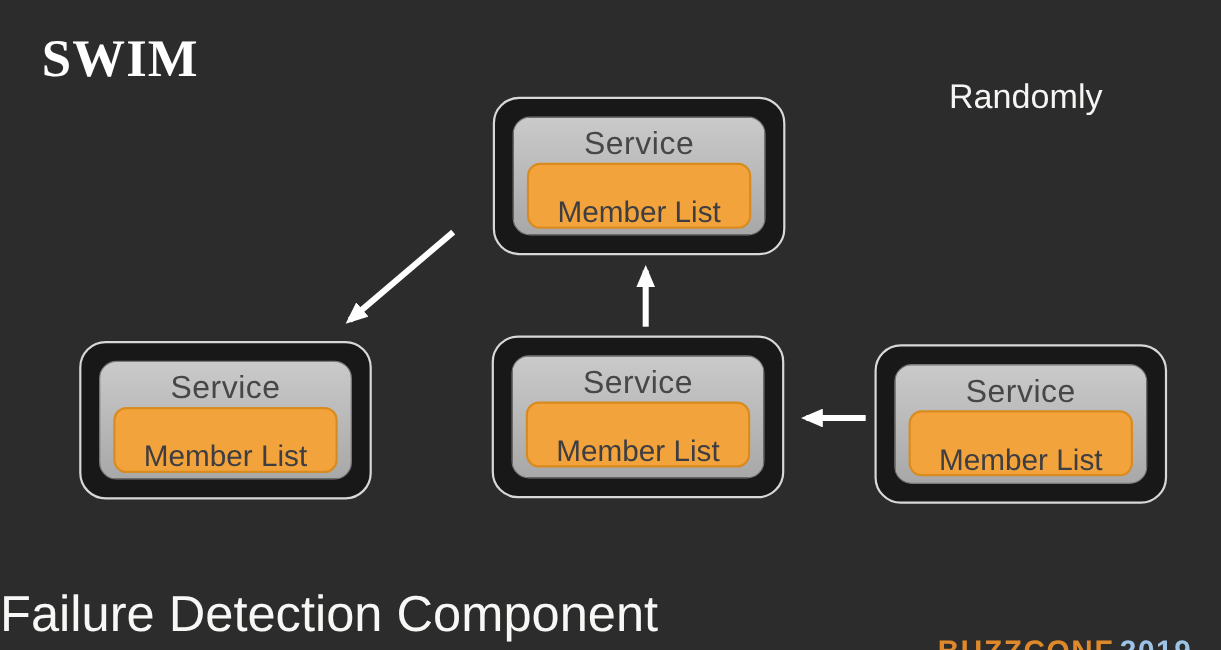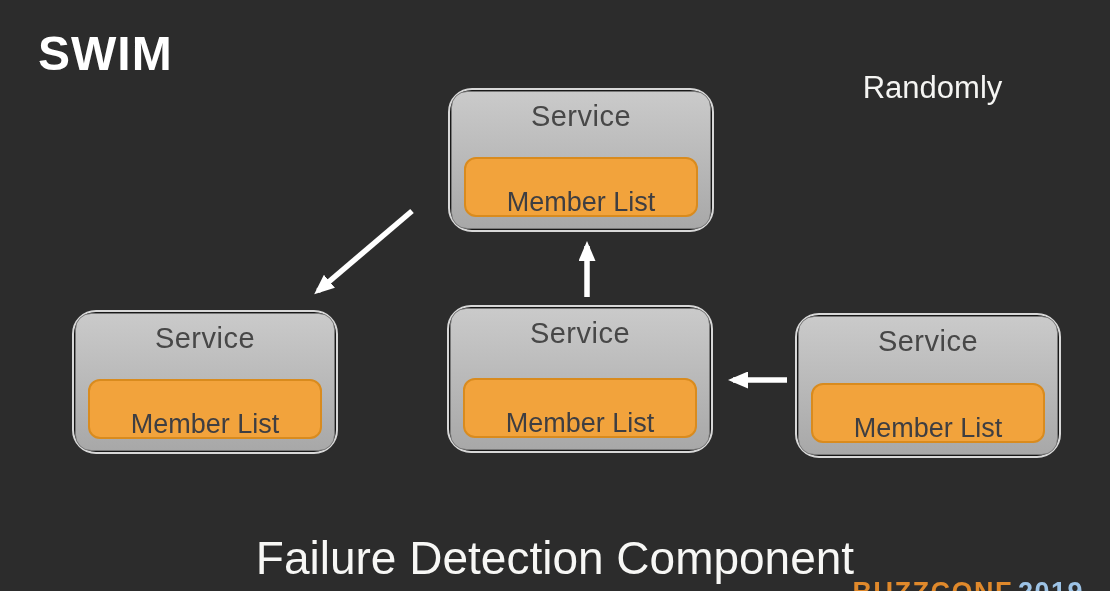--- a/index.html
+++ b/index.html
@@ -2,31 +2,31 @@
 <html><head>
 <meta charset="utf-8">
 <style>
   html,body{margin:0;padding:0;background:#2c2c2c;}
   .slide{
     position:relative;width:1110px;height:591px;overflow:hidden;
     background:#2c2c2c;font-family:"Liberation Sans",sans-serif;
   }
   .slide-title{
     position:absolute;left:38px;top:26px;
-    font-family:Liberation Sans, sans-serif;font-weight:bold;
+    font-family:Liberation Serif, serif;font-weight:bold;
     font-size:48px;color:#ffffff;letter-spacing:1px;
   }
   .annotation{
     position:absolute;left:840px;top:65px;width:185px;
     text-align:center;color:#f5f5f3;font-size:31px;line-height:45px;
   }
   .node{
     position:absolute;width:266px;height:144px;box-sizing:border-box;
     background:#181818;border:2px solid #d8d8d8;border-radius:24px;
-    padding:1px;
+    padding:16px;
   }
   .node-inner{
     height:100%;box-sizing:border-box;border-radius:16px;
     background:linear-gradient(#cacaca,#a8a8a8);
     border:1px solid #787878;
     display:flex;flex-direction:column;align-items:center;
     justify-content:space-between;padding:8px 12px 11px 12px;
   }
   .service-label{
     font-size:29px;color:#474747;letter-spacing:0.5px;
@@ -37,21 +37,21 @@
     display:flex;align-items:center;justify-content:center;
   }
   .member-label{font-size:27px;color:#3e3e42;margin-top:30px;}
   .node-top{left:448px;top:88px;}
   .node-left{left:72px;top:310px;}
   .node-middle{left:447px;top:305px;height:148px;}
   .node-right{left:795px;top:313px;height:145px;}
   .arrow-layer{position:absolute;left:0;top:0;pointer-events:none;}
   .caption{
     position:absolute;left:0;top:531px;width:100%;
-    text-align:center;font-size:46px;color:#f7f7f5;
+    text-align:left;font-size:46px;color:#f7f7f5;
   }
   .footer-logo{
     position:absolute;top:577px;right:26px;
     font-size:27px;font-weight:bold;letter-spacing:1.5px;
     white-space:nowrap;
   }
   .logo-primary{color:#e0892b;}
   .logo-secondary{color:#9dc3e6;margin-left:5px;}
 </style>
 </head>

